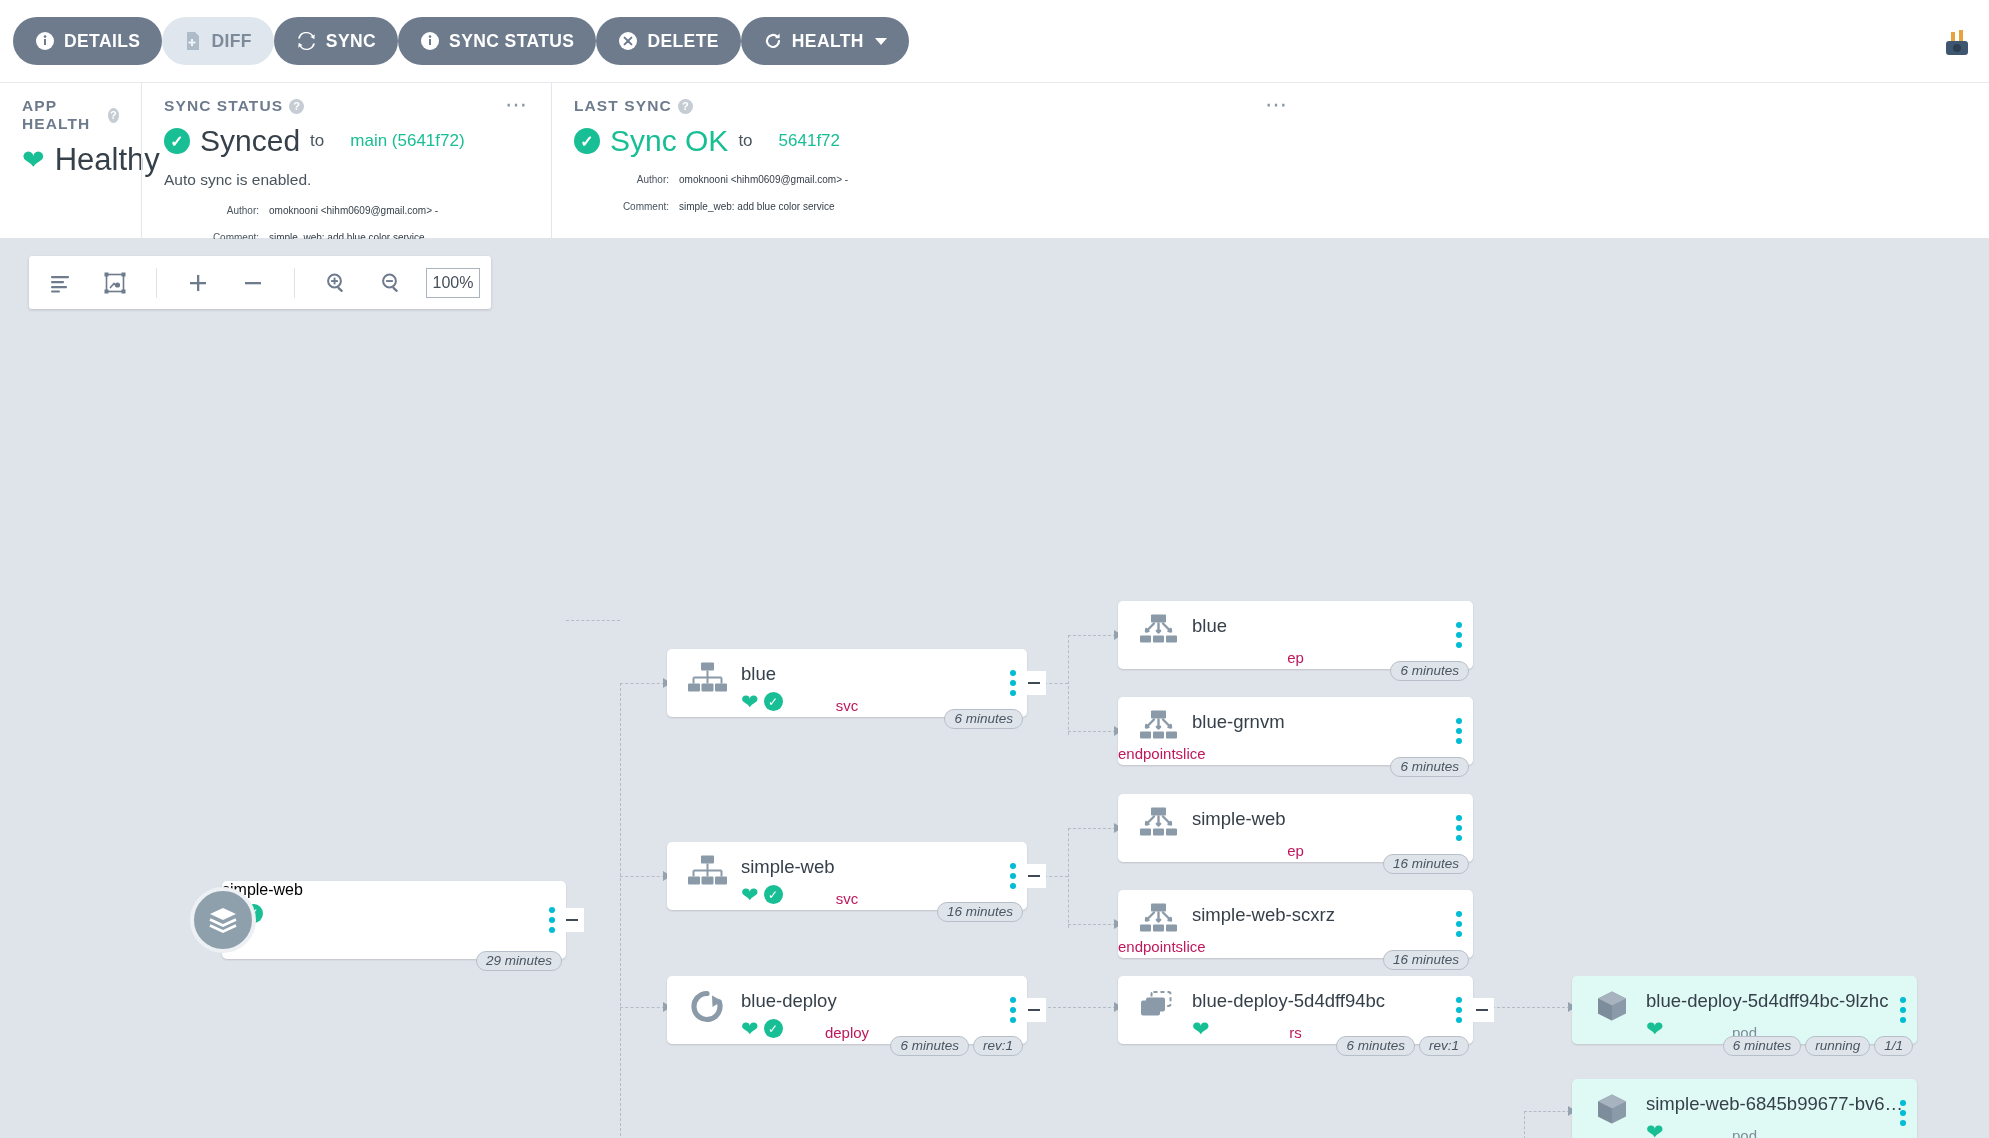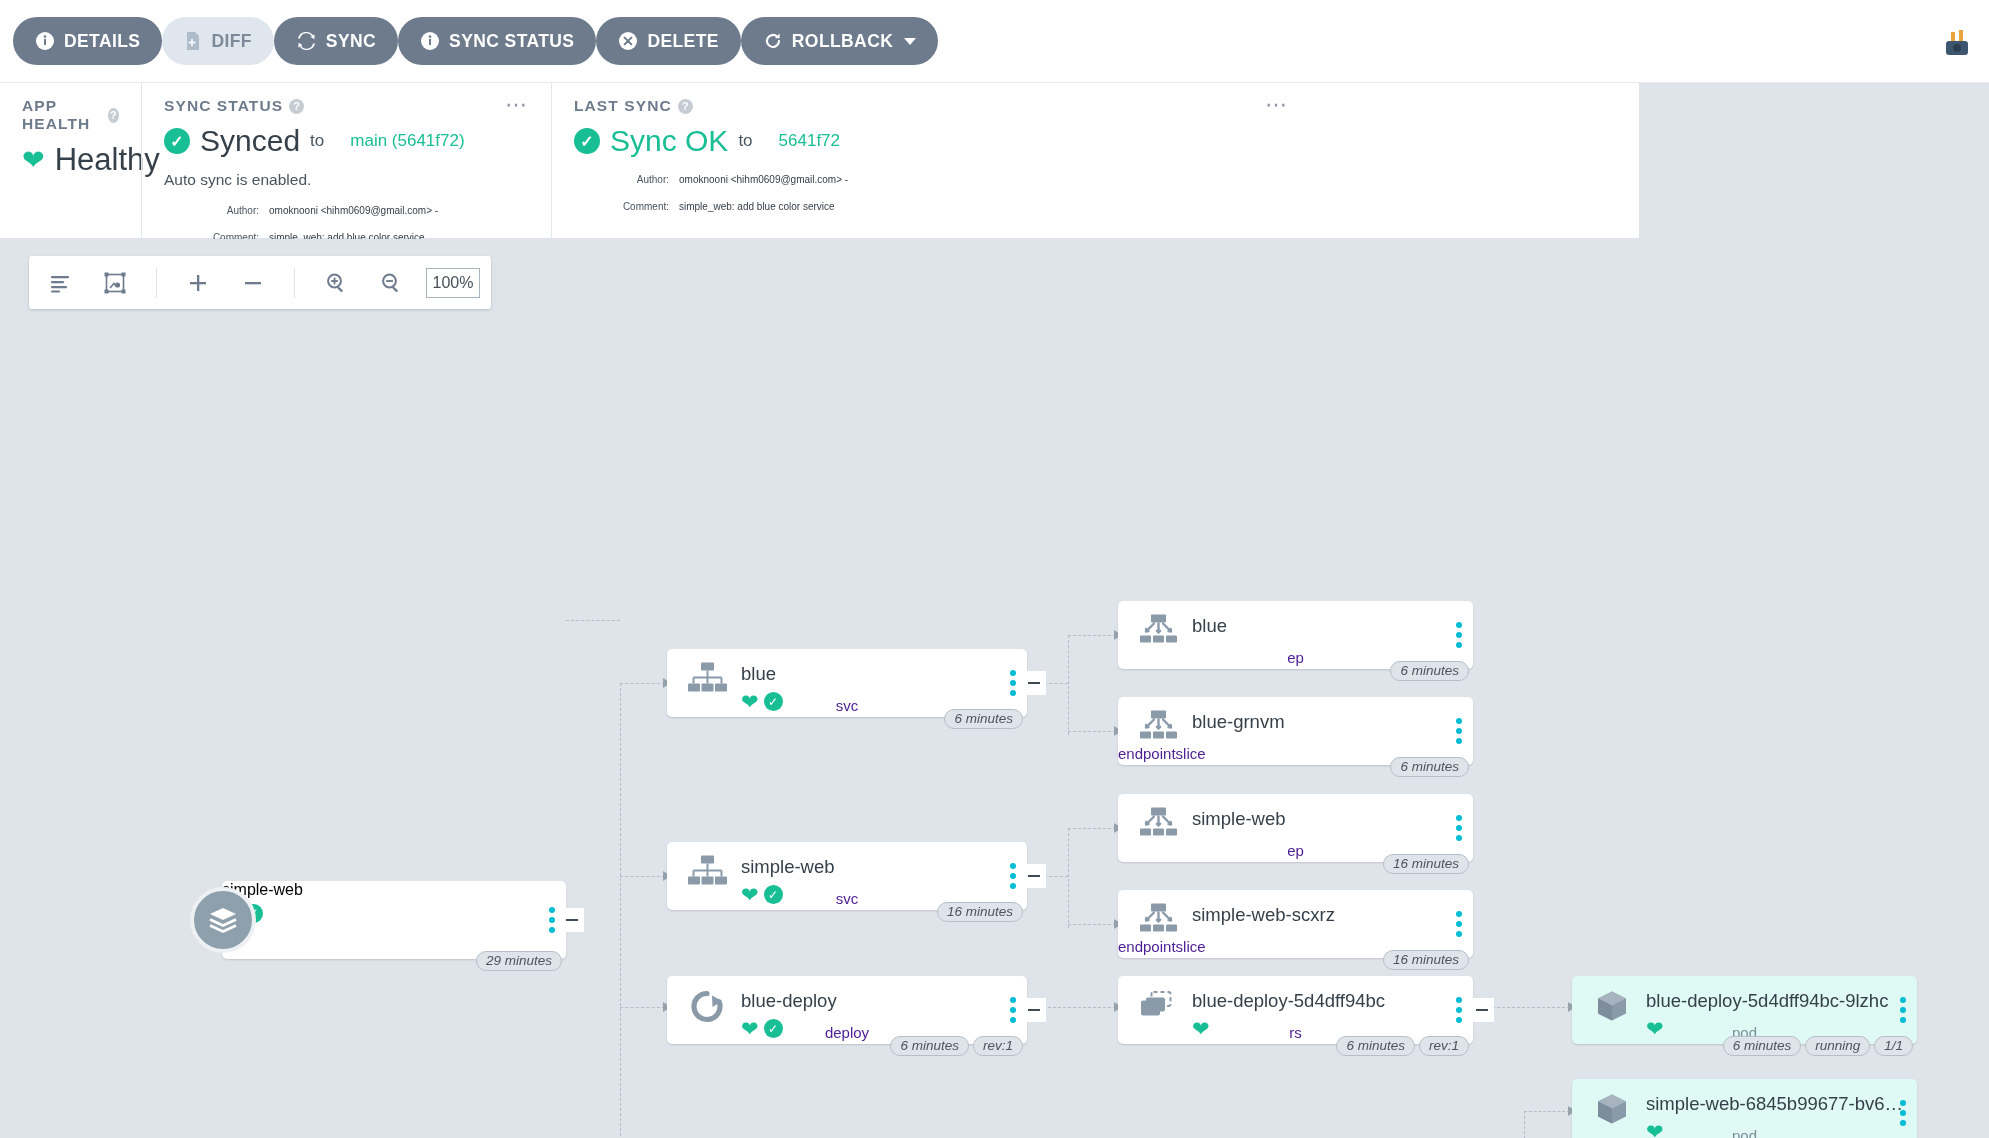--- a/index.html
+++ b/index.html
@@ -49,21 +49,21 @@
   }
 
   .topright {
     position: absolute; right: 14px; top: 26px;
     width: 36px; height: 34px;
   }
 
   
   .statusbar {
     position: absolute; left: 0; top: 83px;
-    width: 1639px; height: 156px;
+    width: 1989px; height: 156px;
     background: #ffffff;
     border-bottom: 1px solid #e0e4e8;
     display: flex;
   }
   .panel { position: relative; padding: 14px 0 0 0; height: 100%; }
   .panel + .panel { border-left: 1px solid #e3e7eb; }
   .panel-inner { padding: 0 22px; }
   .plabel {
     font-size: 15.5px; font-weight: bold; color: #6d7b8d;
     letter-spacing: 1.1px; display: flex; align-items: center; gap: 6px;
@@ -139,21 +139,21 @@
   
   .node {
     position: absolute;
     background: #ffffff;
     border-radius: 5px;
     box-shadow: 0 1px 2px rgba(0,0,0,.14);
   }
   .node .kind {
     position: absolute; left: 0; bottom: 3px;
     width: 100%; text-align: center;
-    font-size: 15px; color: #4c1d95;
+    font-size: 15px; color: #be185d;
   }
   .node .iconbox {
     position: absolute; left: 14px; top: 50%;
     transform: translateY(-58%);
     width: 52px; height: 44px;
     display: flex; align-items: center; justify-content: center;
   }
   .node .title {
     position: absolute; left: 74px; top: 14px;
     font-size: 18.5px; color: #36404a;
@@ -296,21 +296,21 @@
     <span>DELETE</span>
   </button>
 
   <button class="tbtn">
     <span class="ic">
       <svg width="20" height="20" viewBox="0 0 20 20">
           <path d="M16 10a6 6 0 1 1-1.9-4.4" stroke="#fff" stroke-width="2.2" fill="none" stroke-linecap="round"></path>
           <path d="M16.6 2.6v4.6h-4.6z" fill="#fff"></path>
         </svg>
     </span>
-    <span>ROLLBACK</span>
+    <span>HEALTH</span>
     <span class="caret"></span>
   </button>
 
   <div class="topright">
     <svg width="34" height="32" viewBox="0 0 34 32">
       <rect x="12" y="6" width="4" height="9" fill="#e8a33d"></rect>
       <rect x="20" y="4" width="4" height="11" fill="#e8a33d"></rect>
       <path d="M10 15h16a3 3 0 0 1 3 3v8a3 3 0 0 1-3 3H10a3 3 0 0 1-3-3v-8a3 3 0 0 1 3-3z" fill="#3f5670"></path>
       <circle cx="18" cy="22" r="4" fill="#2c3e50"></circle>
     </svg>

